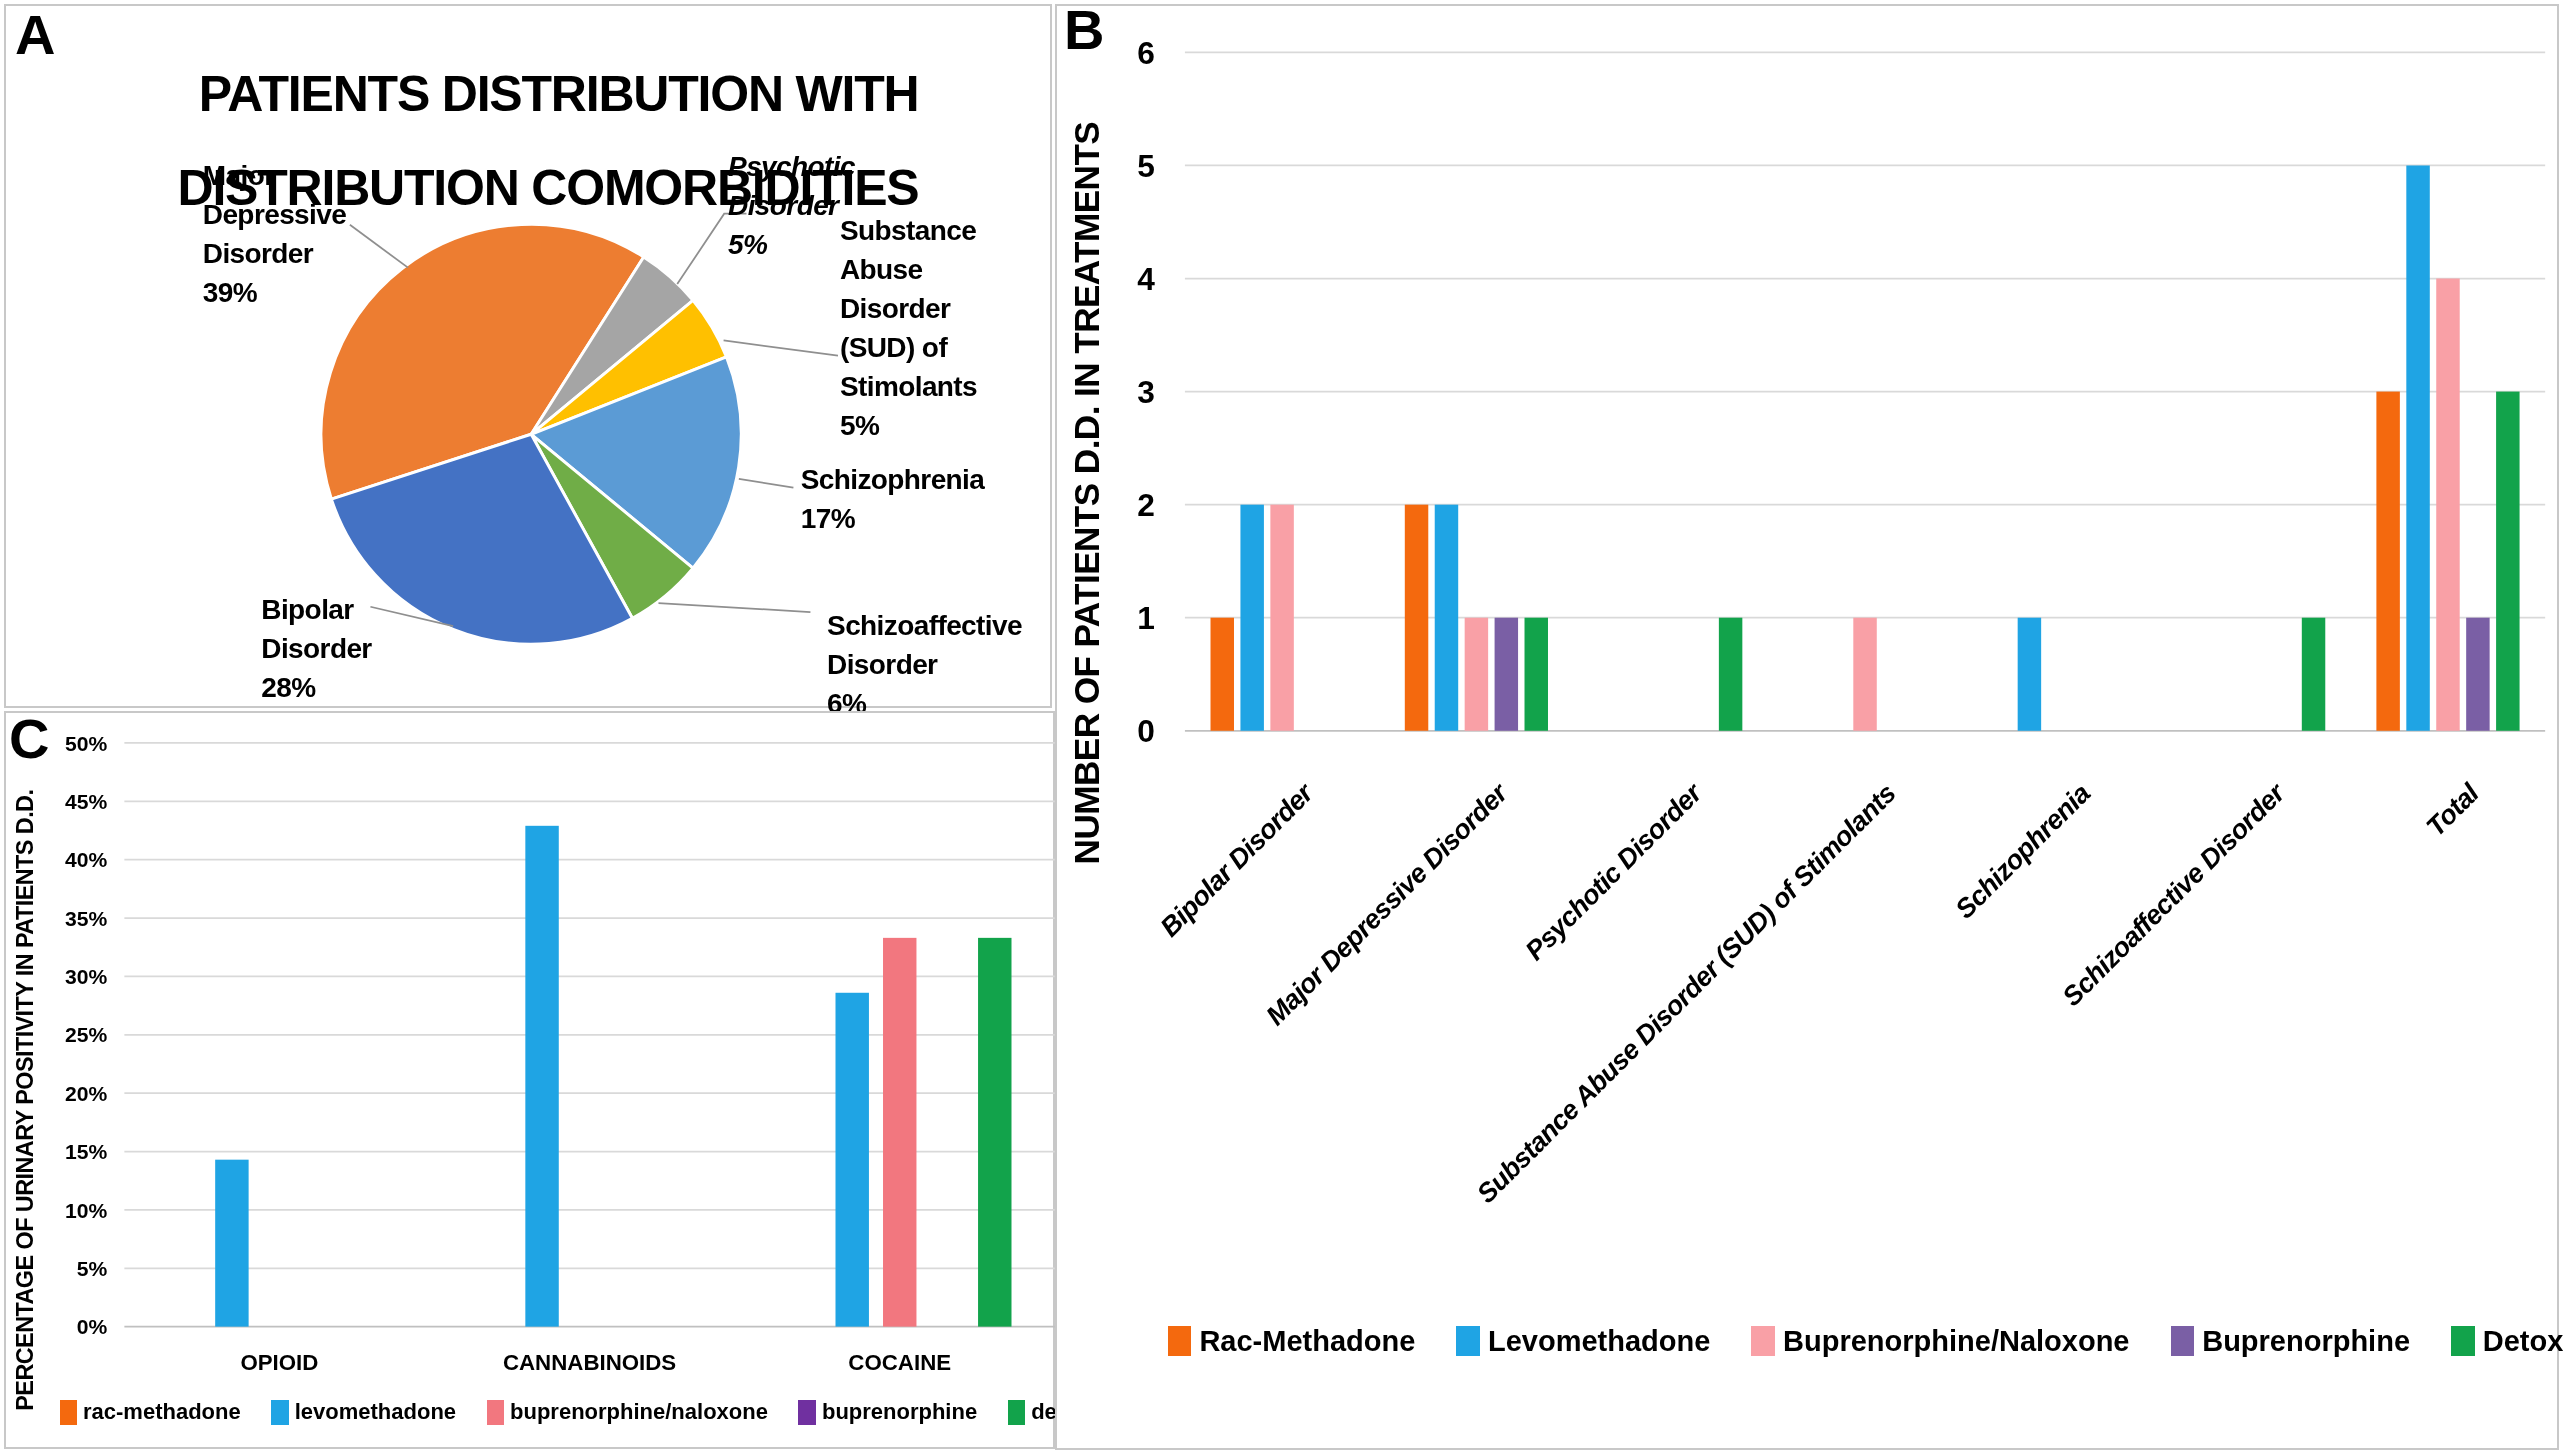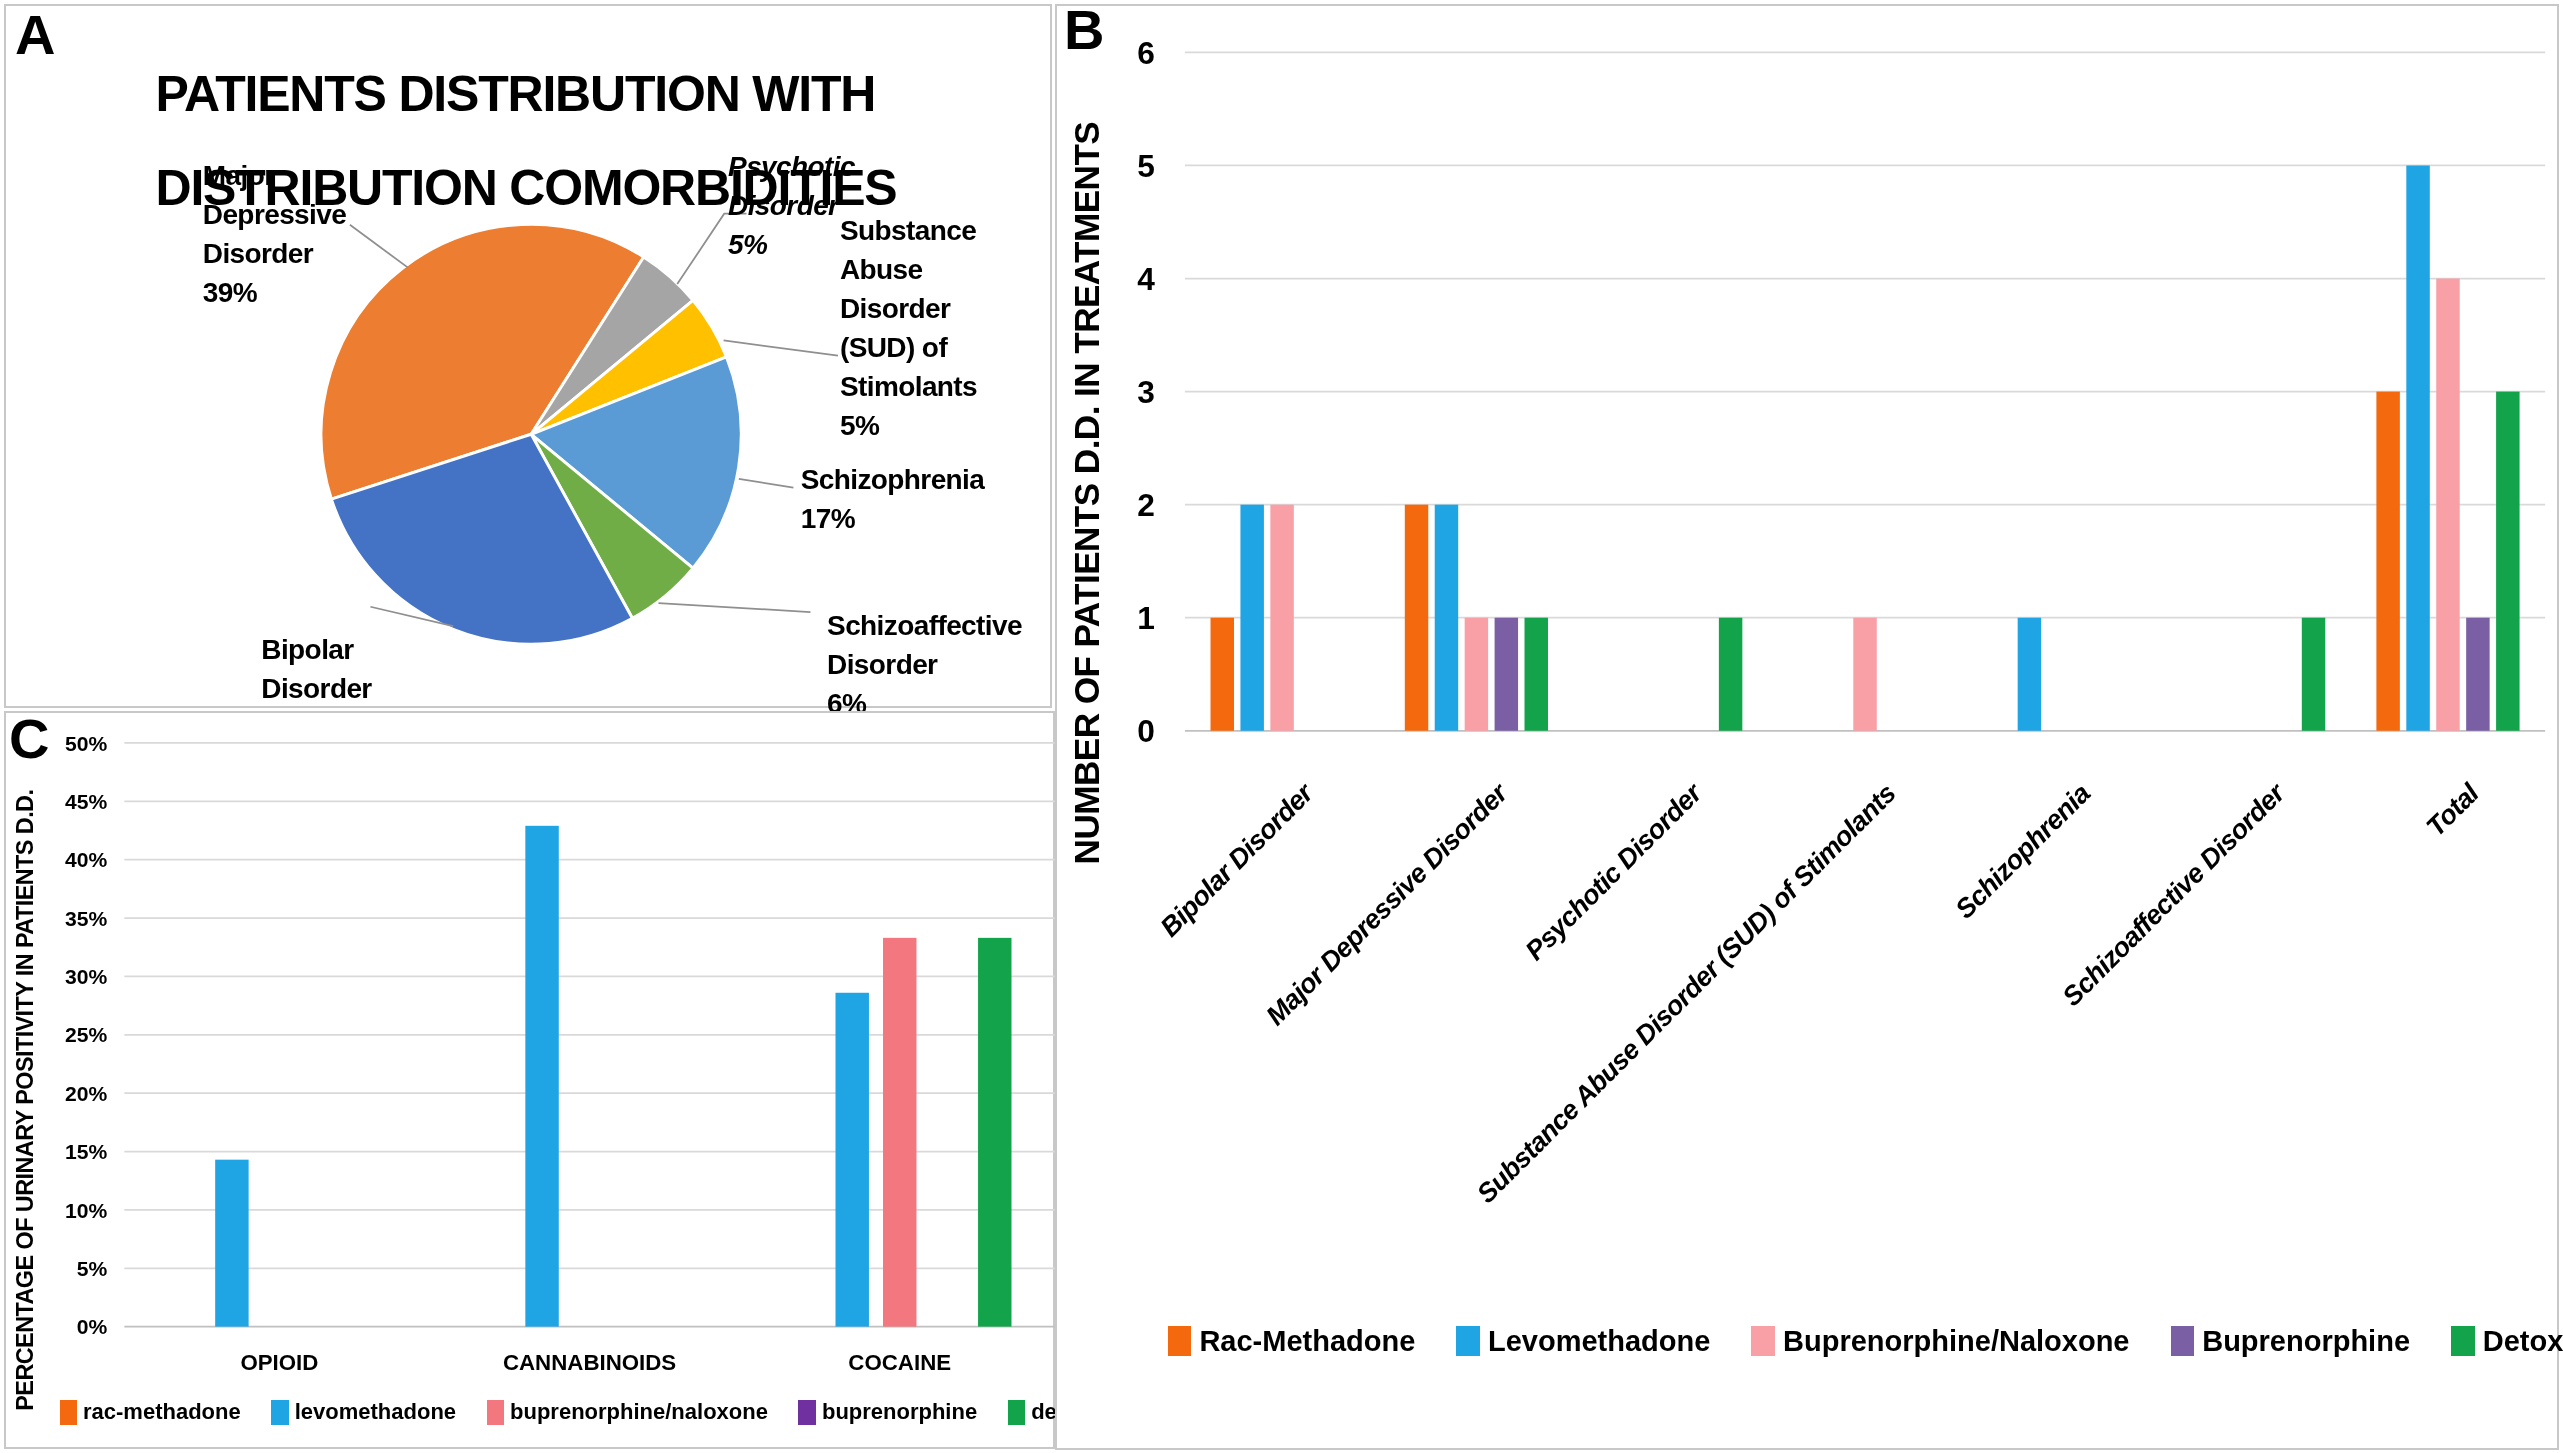--- a/index.html
+++ b/index.html
@@ -3,21 +3,21 @@
 <meta charset="utf-8">
 <style>
   html,body{margin:0;padding:0;background:#ffffff;}
   body{width:2563px;height:1453px;position:relative;overflow:hidden;
        font-family:"Liberation Sans", sans-serif;color:#000;}
   .panel{position:absolute;background:#fff;border:2.3px solid #c8c8c8;box-sizing:border-box;}
   #panelA{left:3.5px;top:3.5px;width:1048px;height:704px;}
   #panelC{left:3.5px;top:711px;width:1051px;height:738px;}
   #panelB{left:1055px;top:3.5px;width:1504px;height:1446px;}
   .pletter{position:absolute;font-size:56px;font-weight:bold;line-height:1;}
-  .chart-title{position:absolute;left:150px;top:41px;width:763px;text-align:left;
+  .chart-title{position:absolute;left:150px;top:41px;width:763px;text-align:right;
       font-size:50px;line-height:94px;font-weight:bold;letter-spacing:-1.2px;}
   .pie-label{position:absolute;transform:translate(-50%,-50%);text-align:left;
       font-size:28px;line-height:39px;font-weight:bold;letter-spacing:-0.6px;white-space:nowrap;}
   svg{position:absolute;left:0;top:0;overflow:visible;}
   .legend{position:absolute;display:flex;}
   .legend .item{display:flex;align-items:center;}
   .legend .sw{display:inline-block;}
   .legend .lb{font-weight:bold;white-space:nowrap;}
   #legendB{left:128px;top:1319px;width:1361px;justify-content:center;gap:41px;}
   #legendB .sw{width:23.5px;height:30.5px;margin-right:8.2px;}
@@ -71,21 +71,21 @@
       </div>
       <div class="pie-label" style="left: 887px; top: 493px;">
         <div>Schizophrenia</div>
         <div>17%</div>
       </div>
       <div class="pie-label" style="left: 919px; top: 658px;">
         <div>Schizoaffective</div>
         <div>Disorder</div>
         <div>6%</div>
       </div>
-      <div class="pie-label" style="left: 311px; top: 642px; margin-top: 40px;">
+      <div class="pie-label" style="left: 311px; top: 642px;">
         <div>Bipolar</div>
         <div>Disorder</div>
         <div>28%</div>
       </div>
     </div>
 </div>
 
 <div class="panel" id="panelC">
   <div class="pletter" style="left:3.5px;top:-2.3px;">C</div>
   <svg id="barCSvg" width="1051" height="738" viewBox="0 0 1790 1258">

